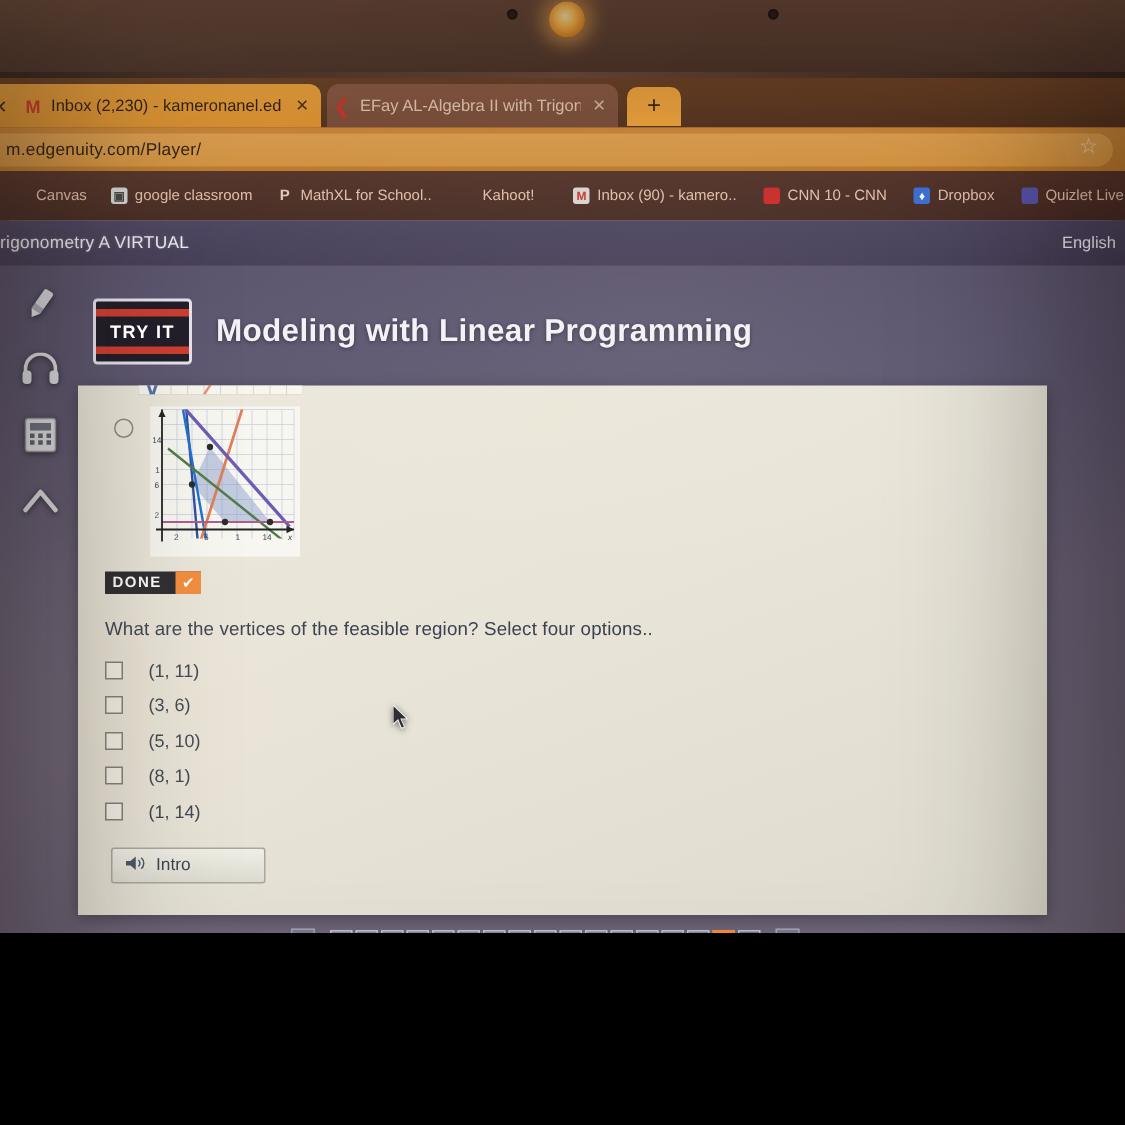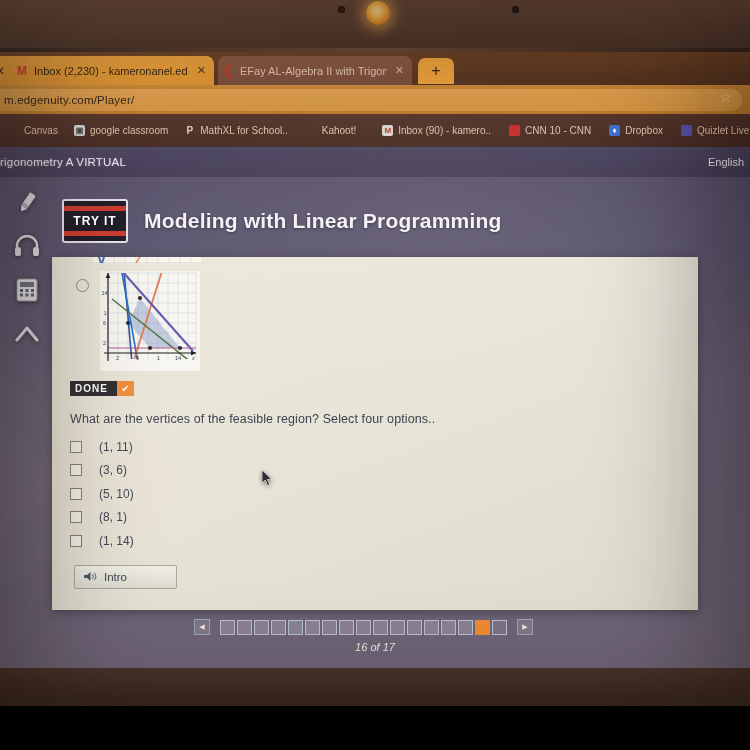--- a/index.html
+++ b/index.html
@@ -1,17 +1,17 @@
 <!DOCTYPE html>
 <html><head>
 <meta charset="utf-8">
 <style>
   html,body{margin:0;padding:0;background:#000;}
   body{font-family:"Liberation Sans",sans-serif;}
-  .shot{position:relative;width:750px;height:706px;overflow:hidden;
+  .shot{position:relative;width:750px;height:622px;overflow:hidden;
         background:#f0abfc;}
 
   
   .bezel-top{position:absolute;left:0;top:0;width:750px;height:52px;
     background:linear-gradient(180deg,#6b4a3a 0%,#5d4033 40%,#4a3328 100%);}
   .bezel-top:after{content:"";position:absolute;left:0;bottom:0;width:100%;height:4px;
     background:linear-gradient(90deg,#2a1c16,#7a5440,#2a1c16);opacity:.7;}
   .webcam{position:absolute;left:366px;top:1px;width:24px;height:24px;border-radius:50%;
     background:radial-gradient(circle at 45% 40%,#ffe9a8 0%,#ffba4d 35%,#e08a2a 65%,#b3651c 100%);
     box-shadow:0 0 12px 5px rgba(255,180,80,.55);}

